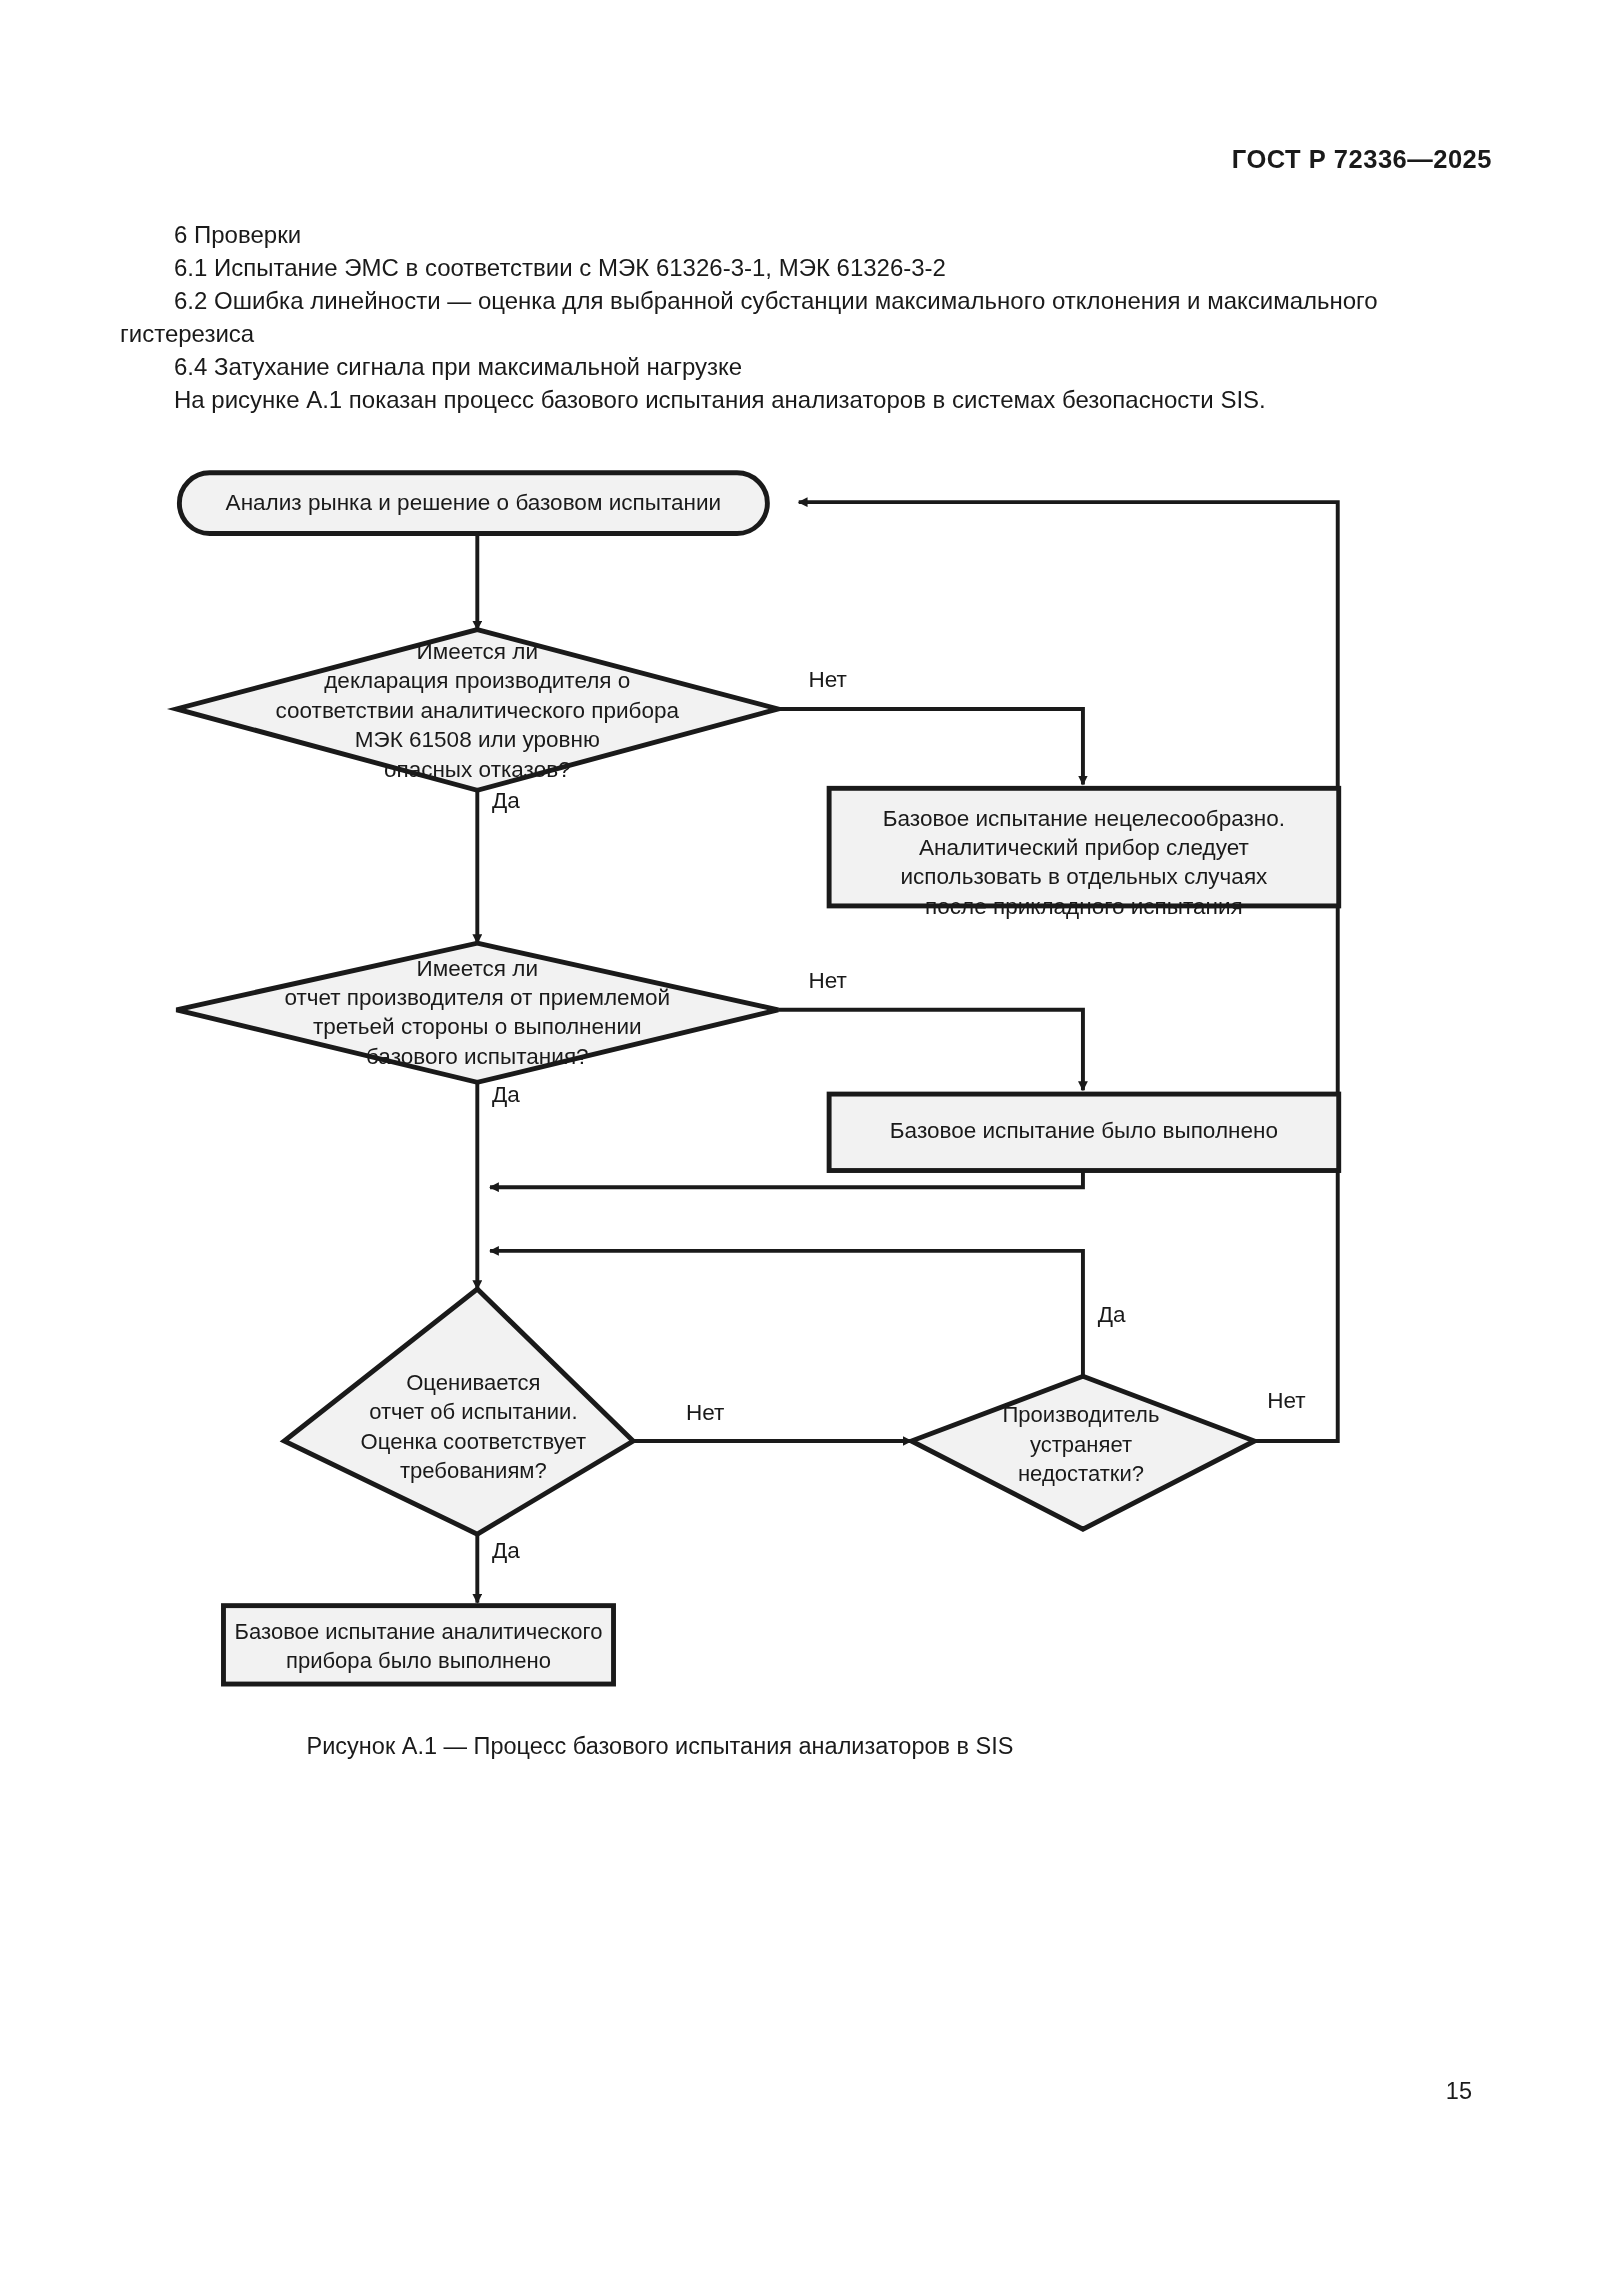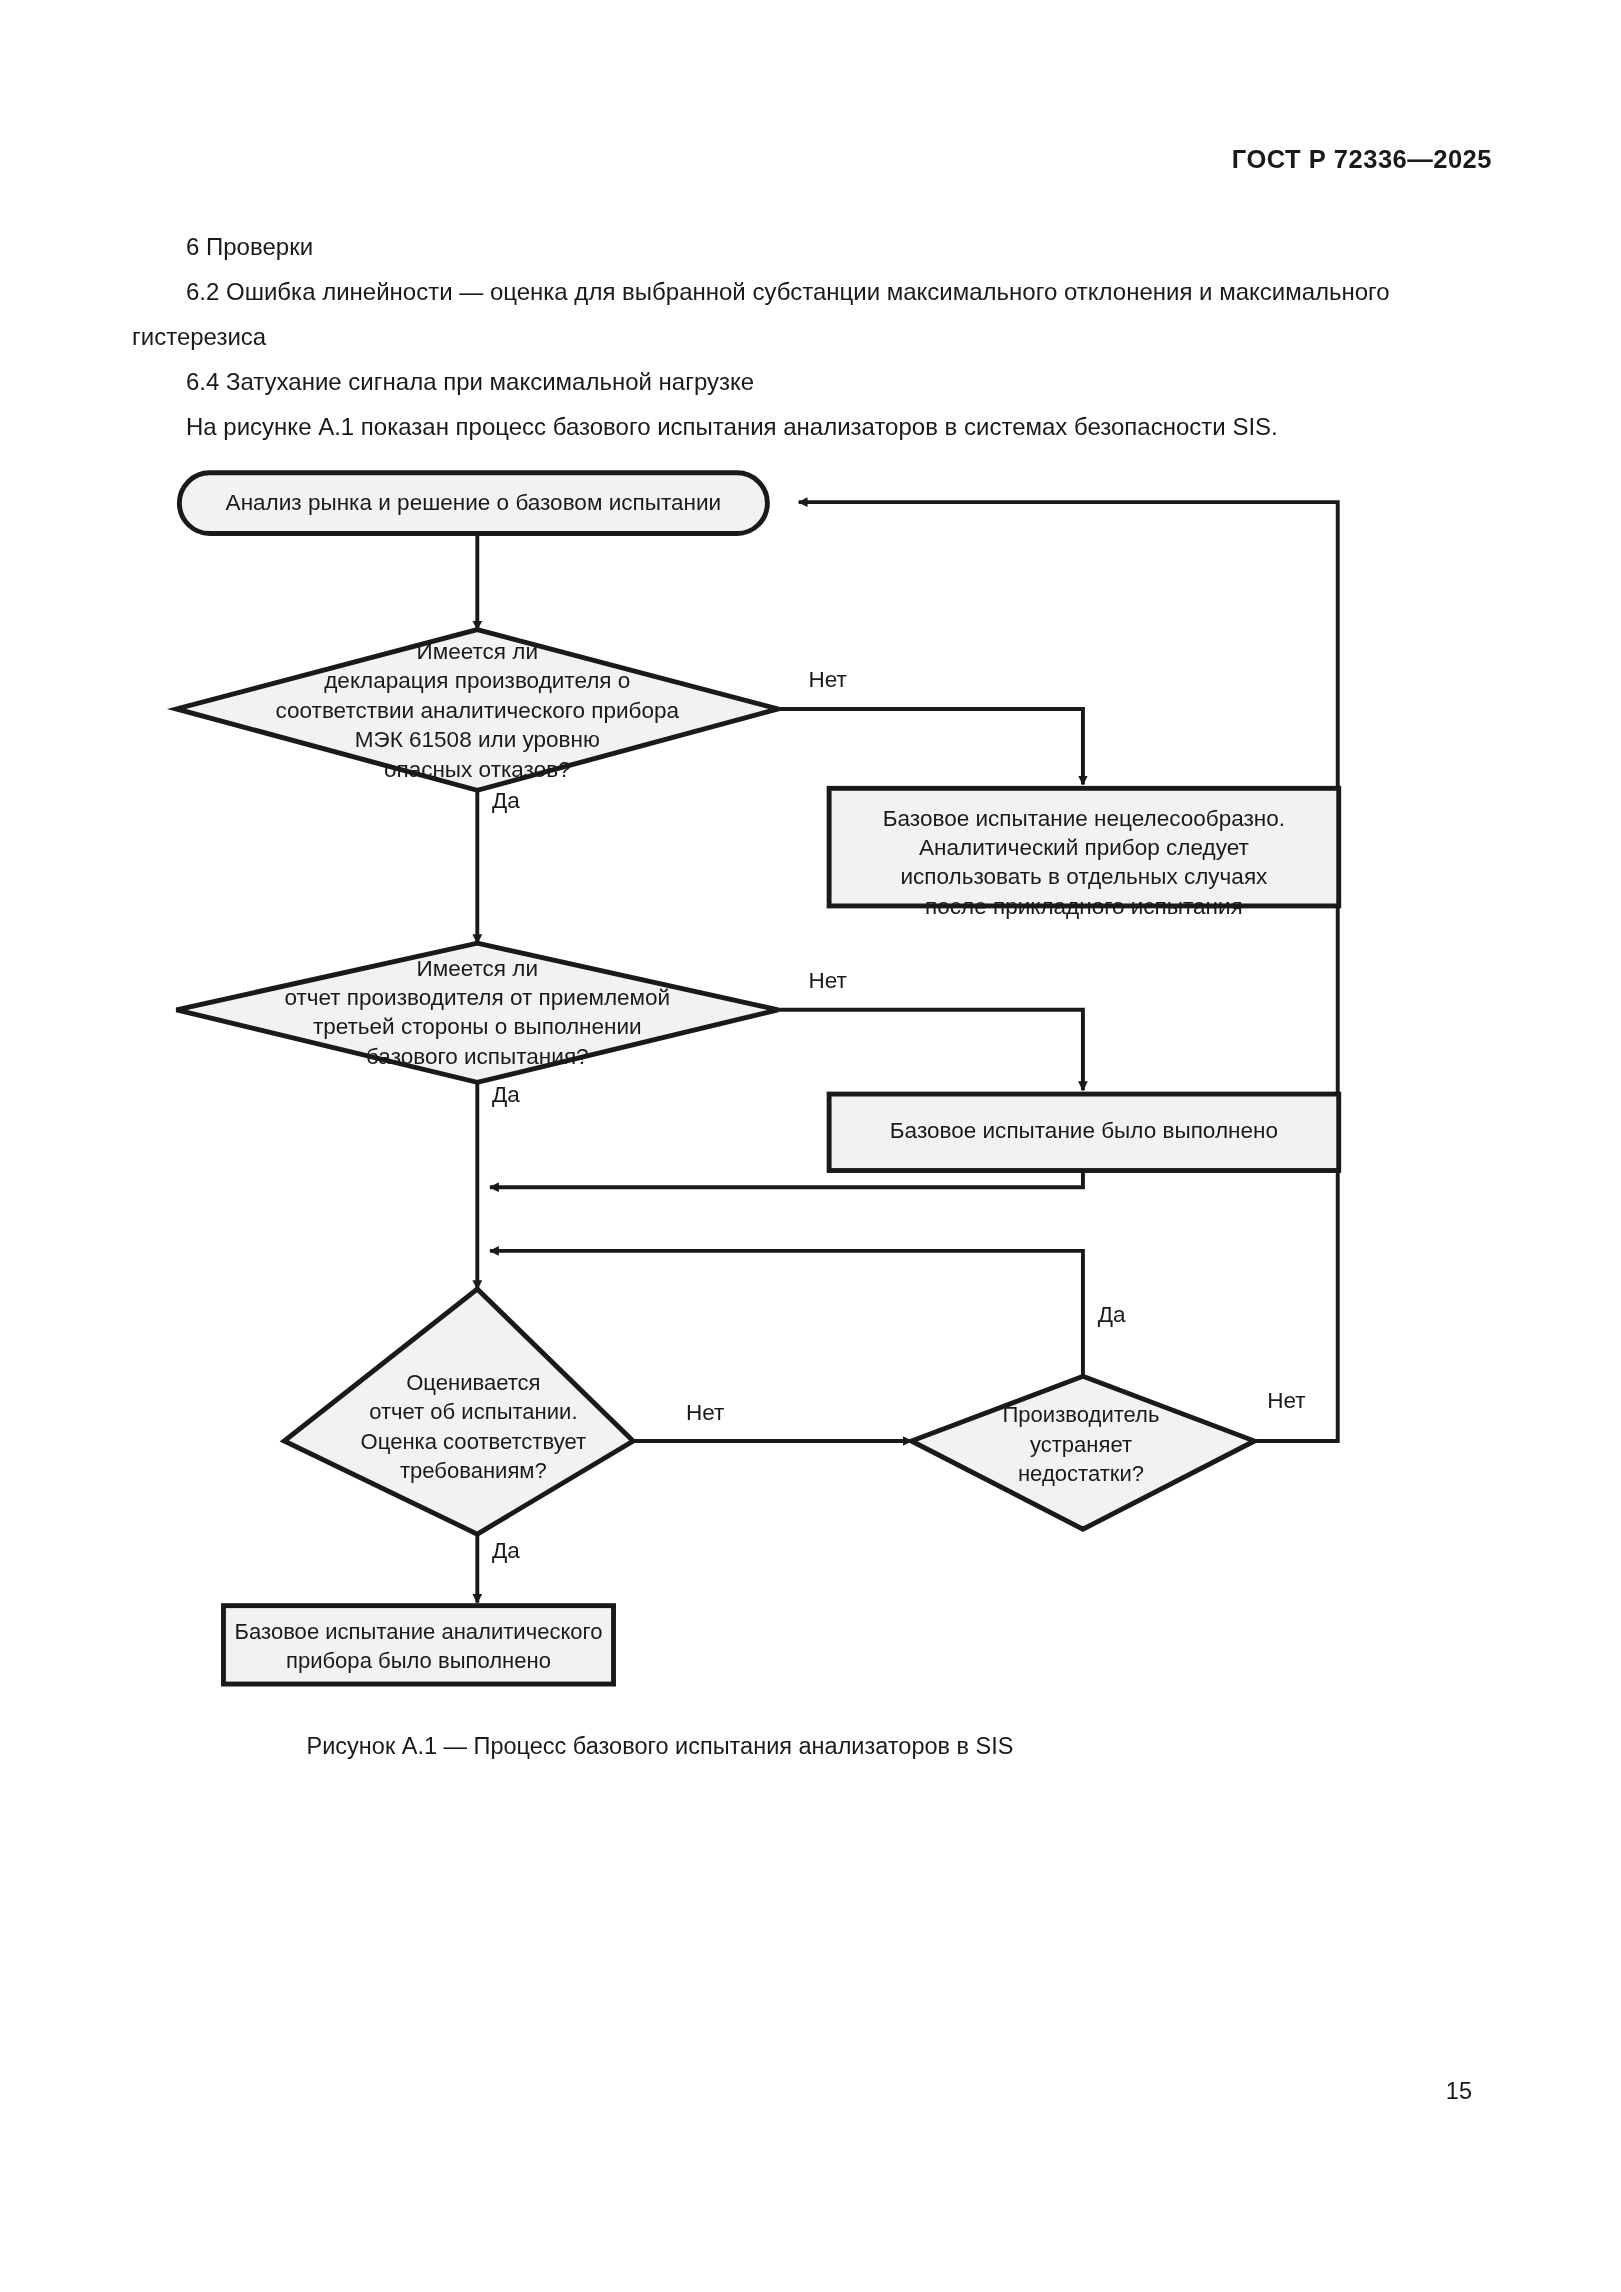--- a/index.html
+++ b/index.html
@@ -30,21 +30,21 @@
   
   .text-block {
     position: absolute;
     left: 120px;
     top: 218px;
     width: 1372px;
     font-size: 24px;
     line-height: 33px;
   }
   .text-block p {
-    margin: 12px;
+    margin: 0;
     text-align: justify;
     text-align-last: left;
   }
   .indent {
     text-indent: 54px;
   }
   .noindent {
     text-indent: 0;
   }
   sub {
@@ -114,20 +114,21 @@
     font-size: 23.5px;
   }
 </style>
 </head>
 <body>
 
 <div class="page-header">ГОСТ Р 72336—2025</div>
 
 <div class="text-block">
   <p class="indent">6 Проверки</p>
+  <p class="indent">6.1 Испытание ЭМС в соответствии с МЭК 61326-3-1, МЭК 61326-3-2</p>
   <p class="indent"><span>6.2 Ошибка линейности — оценка для выбранной субстанции максимального отклонения и максимального</span></p>
   <p class="noindent">гистерезиса</p>
   <p class="indent">6.4 Затухание сигнала при максимальной нагрузке</p>
   <p class="indent">На рисунке А.1 показан процесс базового испытания анализаторов в системах безопасности SIS.</p>
 </div>
 
 <div class="figure">
 <svg width="1621" height="1274" viewBox="0 0 1654 1300" xmlns="http://www.w3.org/2000/svg">
 
   <defs>

